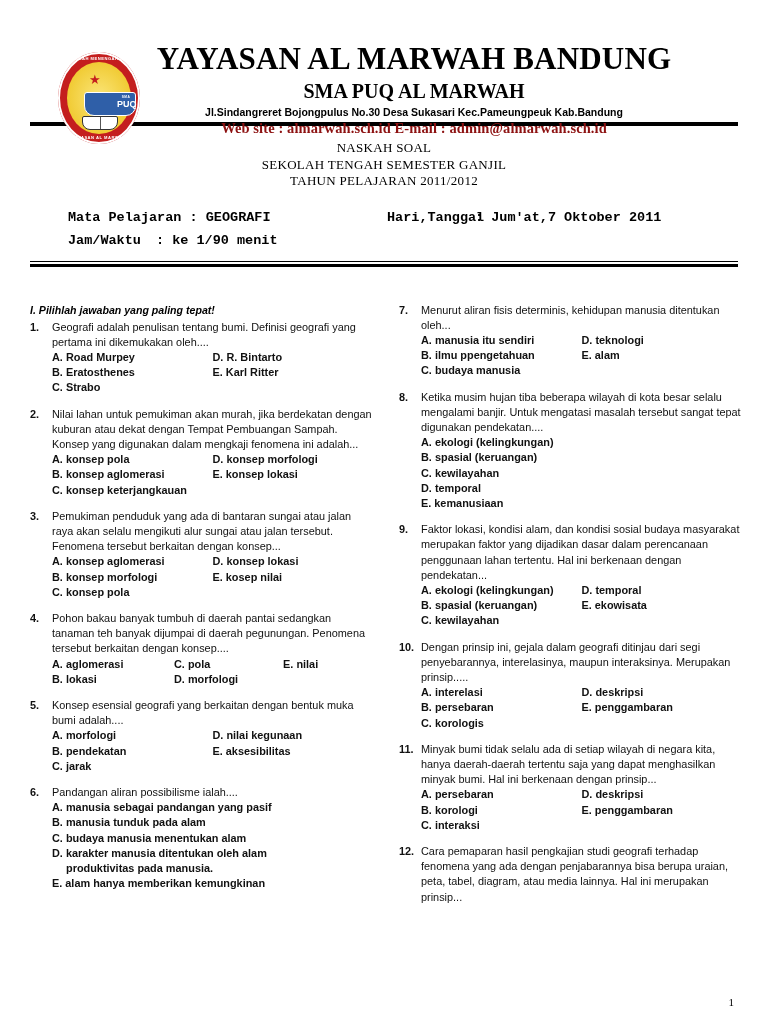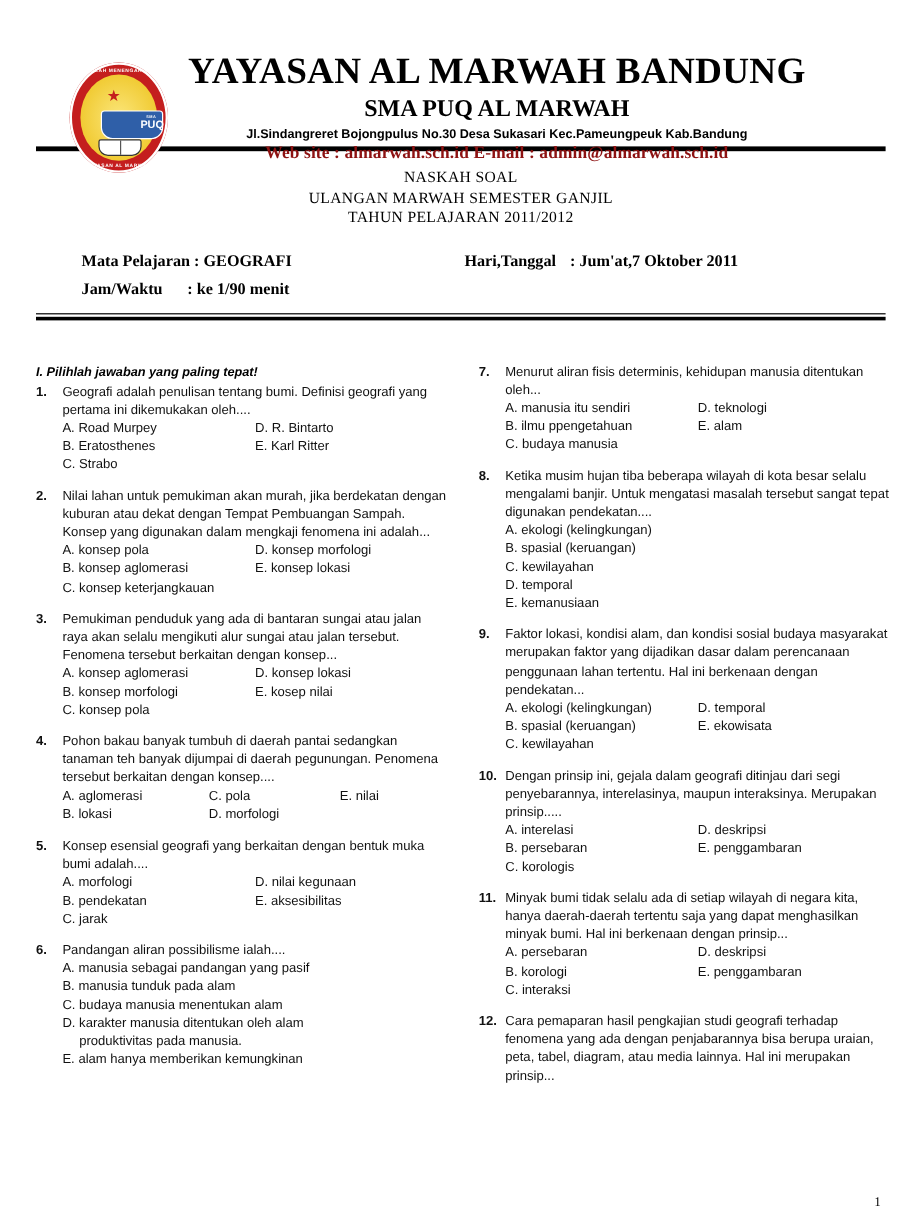--- a/index.html
+++ b/index.html
@@ -189,20 +189,21 @@
   
   .meta {
     margin: 16px 62px 0 68px;
     font-family: "Liberation Serif", serif;
     font-weight: bold;
     font-size: 13.5px;
   }
   .meta-row {
     display: flex;
     line-height: 23px;
+    font-family: Liberation Mono, monospace;
   }
   .meta-left { width: 50%; }
   .meta-right { width: 50%; }
   .meta-label-hari { display: inline-block; width: 88px; }
   .meta-label-jam { display: inline-block; width: 88px; }
 
   .rule-double {
     margin: 9px 30px 0 30px;
     border-top: 1px solid #000000;
     border-bottom: 3px solid #000000;
@@ -254,21 +255,21 @@
     line-height: 15.2px;
     color: #111;
     margin: 0 0 0 0;
   }
   .opts {
     margin-top: 0px;
   }
   .opt-row {
     display: flex;
     font-size: 10.9px;
-    font-weight: normal;
+    font-weight: bold;
     line-height: 15.2px;
     color: #111;
   }
   .opt {
     box-sizing: border-box;
     padding-right: 4px;
   }
   
   .opts.cols2 .opt { width: 50%; }
   
@@ -320,21 +321,21 @@
       <div class="h-title2">SMA PUQ AL MARWAH</div>
       <div class="h-addr">Jl.Sindangreret Bojongpulus No.30 Desa Sukasari Kec.Pameungpeuk Kab.Bandung</div>
       <div class="h-web">Web site : almarwah.sch.id  E-mail : admin@almarwah.sch.id</div>
     </div>
   </div>
 
   <div class="rule-thick"></div>
 
   <div class="exam-title">
     <div>NASKAH SOAL</div>
-    <div>ULANGAN MARWAH SEMESTER GANJIL</div>
+    <div>SEKOLAH TENGAH SEMESTER GANJIL</div>
     <div>TAHUN PELAJARAN 2011/2012</div>
   </div>
 
   <div class="meta">
     <div class="meta-row">
       <div class="meta-left">Mata Pelajaran : GEOGRAFI</div>
       <div class="meta-right">
         <span class="meta-label-hari">Hari,Tanggal</span><span>: Jum'at,7 Oktober 2011</span>
       </div>
     </div>

